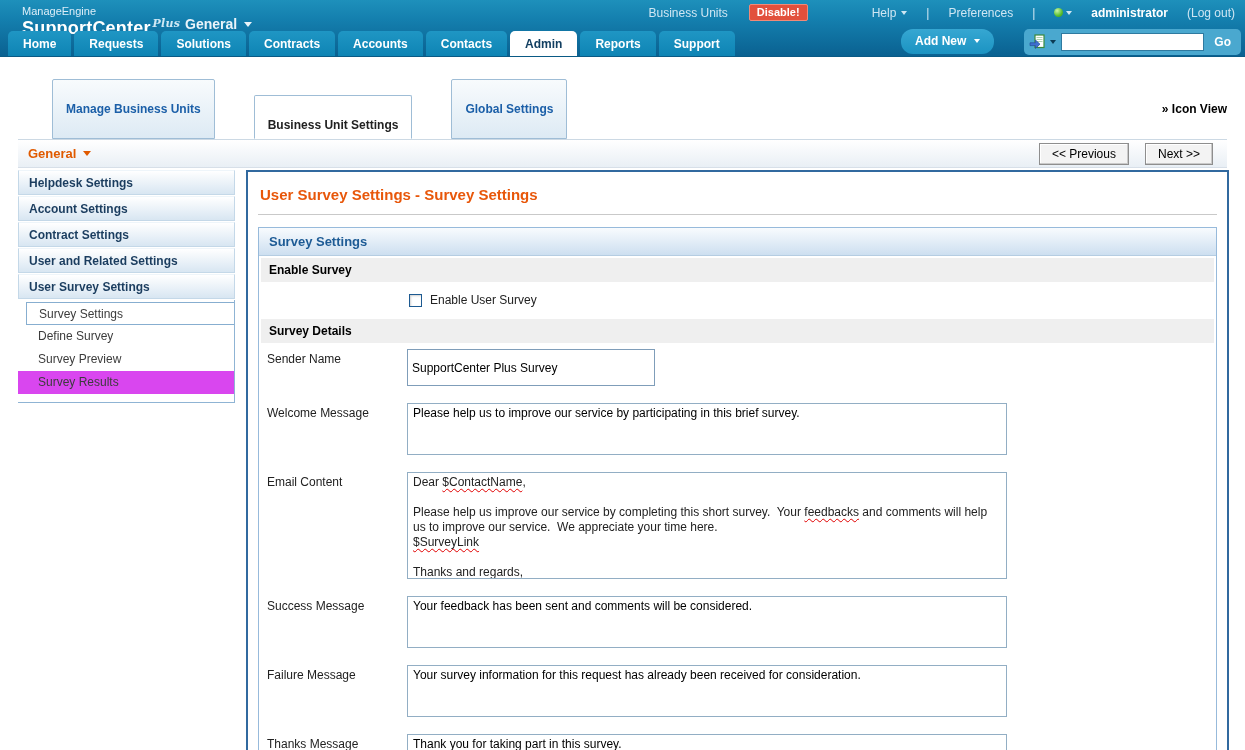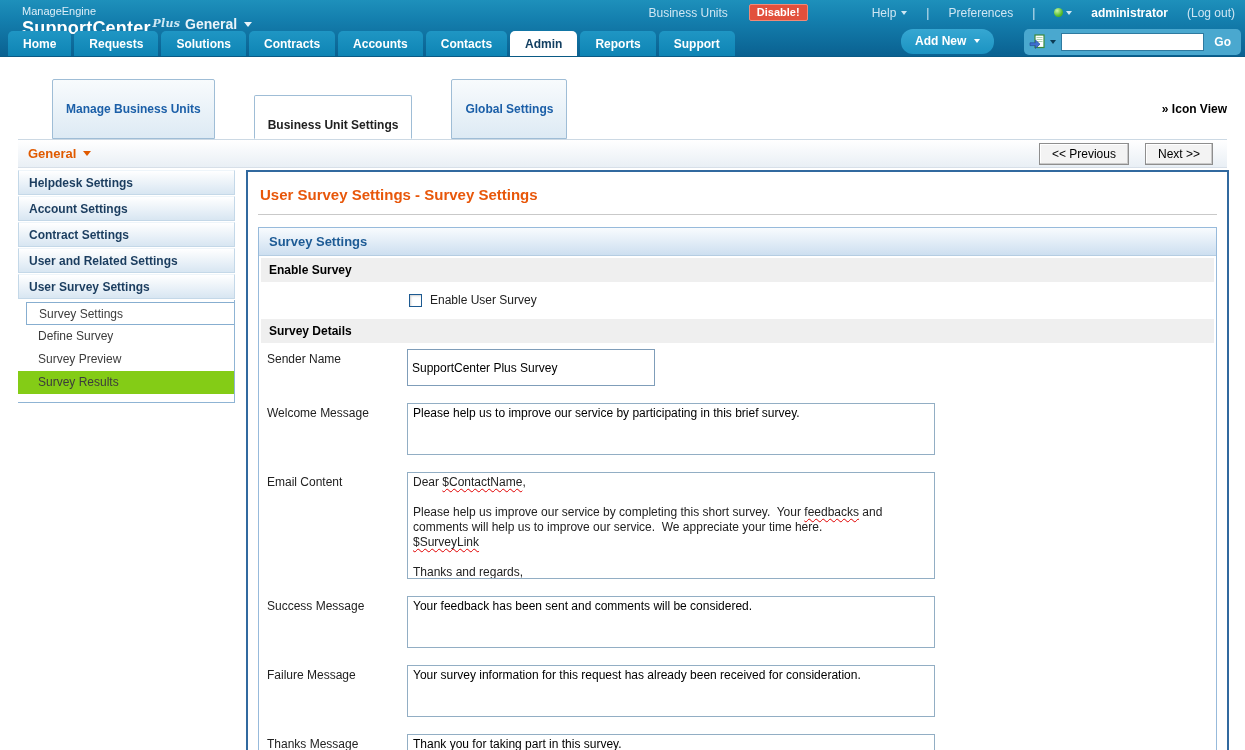--- a/index.html
+++ b/index.html
@@ -68,41 +68,41 @@
   .layout { display:flex; align-items:flex-start; margin:2px 0 0 18px; height:620px; }
 
   
   .sidebar { width:217px; flex:none; }
   .side-item { height:25px; line-height:24px; padding-left:10px; font-weight:bold; color:#1b3d5f;
     background:linear-gradient(#ffffff,#d8e6f2); border:1px solid #c4d8e8; border-top-color:#eef5fa;
     margin-bottom:1px; cursor:pointer; }
   .submenu { border-right:1px solid #8fb4d4; border-bottom:1px solid #8fb4d4; padding:2px 0 8px; background:#fff; }
   .sub-item { height:23px; line-height:23px; padding-left:20px; color:#3c3c3c; cursor:pointer; }
   .sub-item.selected { margin-left:8px; padding-left:12px; border:1px solid #87aed0; border-right:none; background:#fff; }
-  .sub-item.shaded { background:#84cc16; }
+  .sub-item.shaded { background:#d946ef; }
 
   
   .content-box { flex:1; margin-left:11px; margin-right:16px; border:2px solid #31699f; border-bottom:none;
     background:#fff; padding:8px 10px 0; height:100%; overflow:hidden; }
   .page-title { color:#e8570a; font-size:15px; font-weight:bold; margin:6px 0 11px 2px; }
   .title-rule { border:none; border-top:1px solid #c9c9c9; margin:0 0 12px; }
 
   .panel { border:1px solid #97badb; }
   .panel-header { padding:6px 10px; background:linear-gradient(#f8fbfe,#cddff0);
     color:#1d5b95; font-weight:bold; font-size:13px; border-bottom:1px solid #b5cde2; }
   .section-bar { margin:2px; background:#efefef; padding:5px 8px; font-weight:bold; color:#000; }
   .check-row { padding:9px 0 10px 150px; display:flex; align-items:center; gap:8px; }
   .checkbox { width:13px; height:13px; background:#fff; border:1px solid #1d5a91;
     box-shadow:inset 1px 1px 2px rgba(0,0,0,.18); cursor:pointer; flex:none; }
 
   .field-row { display:flex; padding:4px 0 13px 8px; }
   .field-label { width:140px; flex:none; padding-top:3px; color:#222; }
   .text-input { width:248px; height:37px; border:1px solid #7f9db9; font-size:12px;
     font-family:"Liberation Sans",sans-serif; padding:1px 4px; }
-  .textbox { width:528px; border:1px solid #92aec4; background:#fff; font-size:12px;
+  .textbox { width:600px; border:1px solid #92aec4; background:#fff; font-size:12px;
     font-family:"Liberation Sans",sans-serif; padding:2px 5px; line-height:15px;
     resize:none; white-space:pre-wrap; overflow:hidden; }
   .h-sm { height:52px; } .h-lg { height:107px; }
   .sp { text-decoration:underline; text-decoration-style:wavy; text-decoration-color:#e00000;
     text-decoration-thickness:1px; text-underline-offset:2px; }
 </style>
 </head>
 <body>
 
 <div class="banner">

